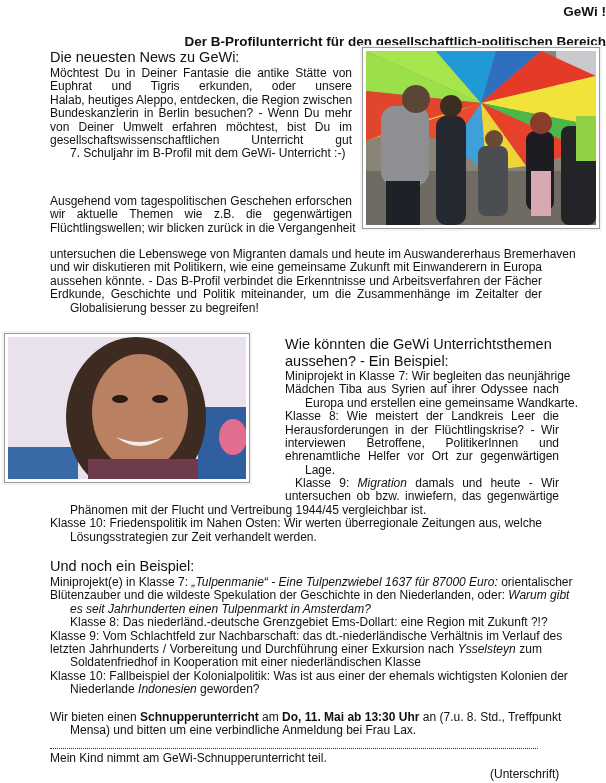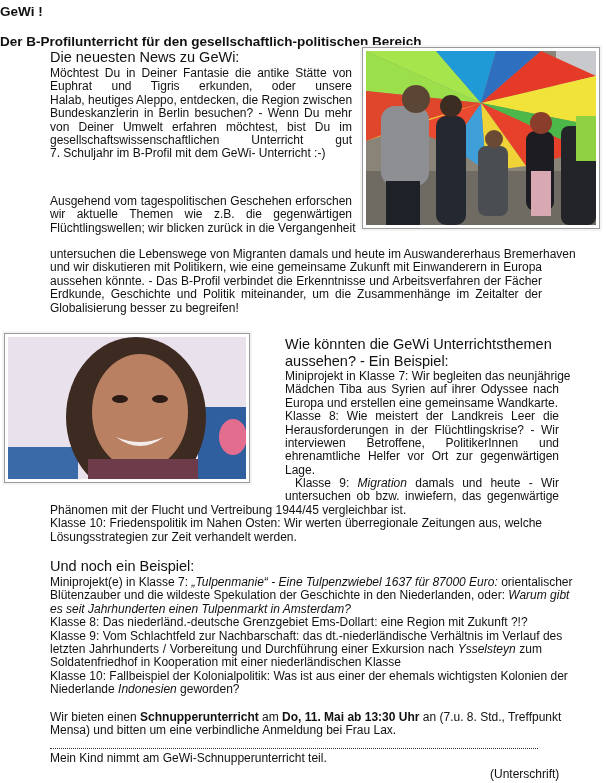--- a/index.html
+++ b/index.html
@@ -1,22 +1,22 @@
 <!DOCTYPE html>
 <html><head>
 <meta charset="utf-8">
 <style>
   html, body { margin:0; padding:0; background:#ffffff; }
   body { width:606px; height:783px; position:relative; overflow:hidden;
          font-family:"Liberation Sans", sans-serif; color:#111; }
-  .title { position:absolute; left:0; width:606px; text-align:left; font-weight:bold; font-size:13.5px; }
+  .title { position:absolute; left:0; width:606px; text-align:right; font-weight:bold; font-size:13.5px; }
   .h2 { position:absolute; font-weight:normal; font-size:14.5px; line-height:17px; }
   .p { position:absolute; font-size:12px; line-height:13.4px; text-align:justify; }
   .line { display:block; text-align:justify; text-align-last:justify; white-space:nowrap; }
-  .line.last { text-align-last:left; }
+  .line.last { text-align-last:left;margin-left:20px; }
   .photo { position:absolute; border:1px solid #9a9a9a; background:#fff; box-shadow:0 0 0 2px #f4f4f4; }
   .photo .inner { position:absolute; left:3px; top:3px; right:3px; bottom:3px; overflow:hidden; }
   .dots { position:absolute; left:50px; width:488px; border-top:1px dotted #333; }
   i { font-style:italic; }
   b { font-weight:bold; }
 </style>
 </head>
 <body>
 
 <div class="title" style="top:4px;">GeWi !</div>

